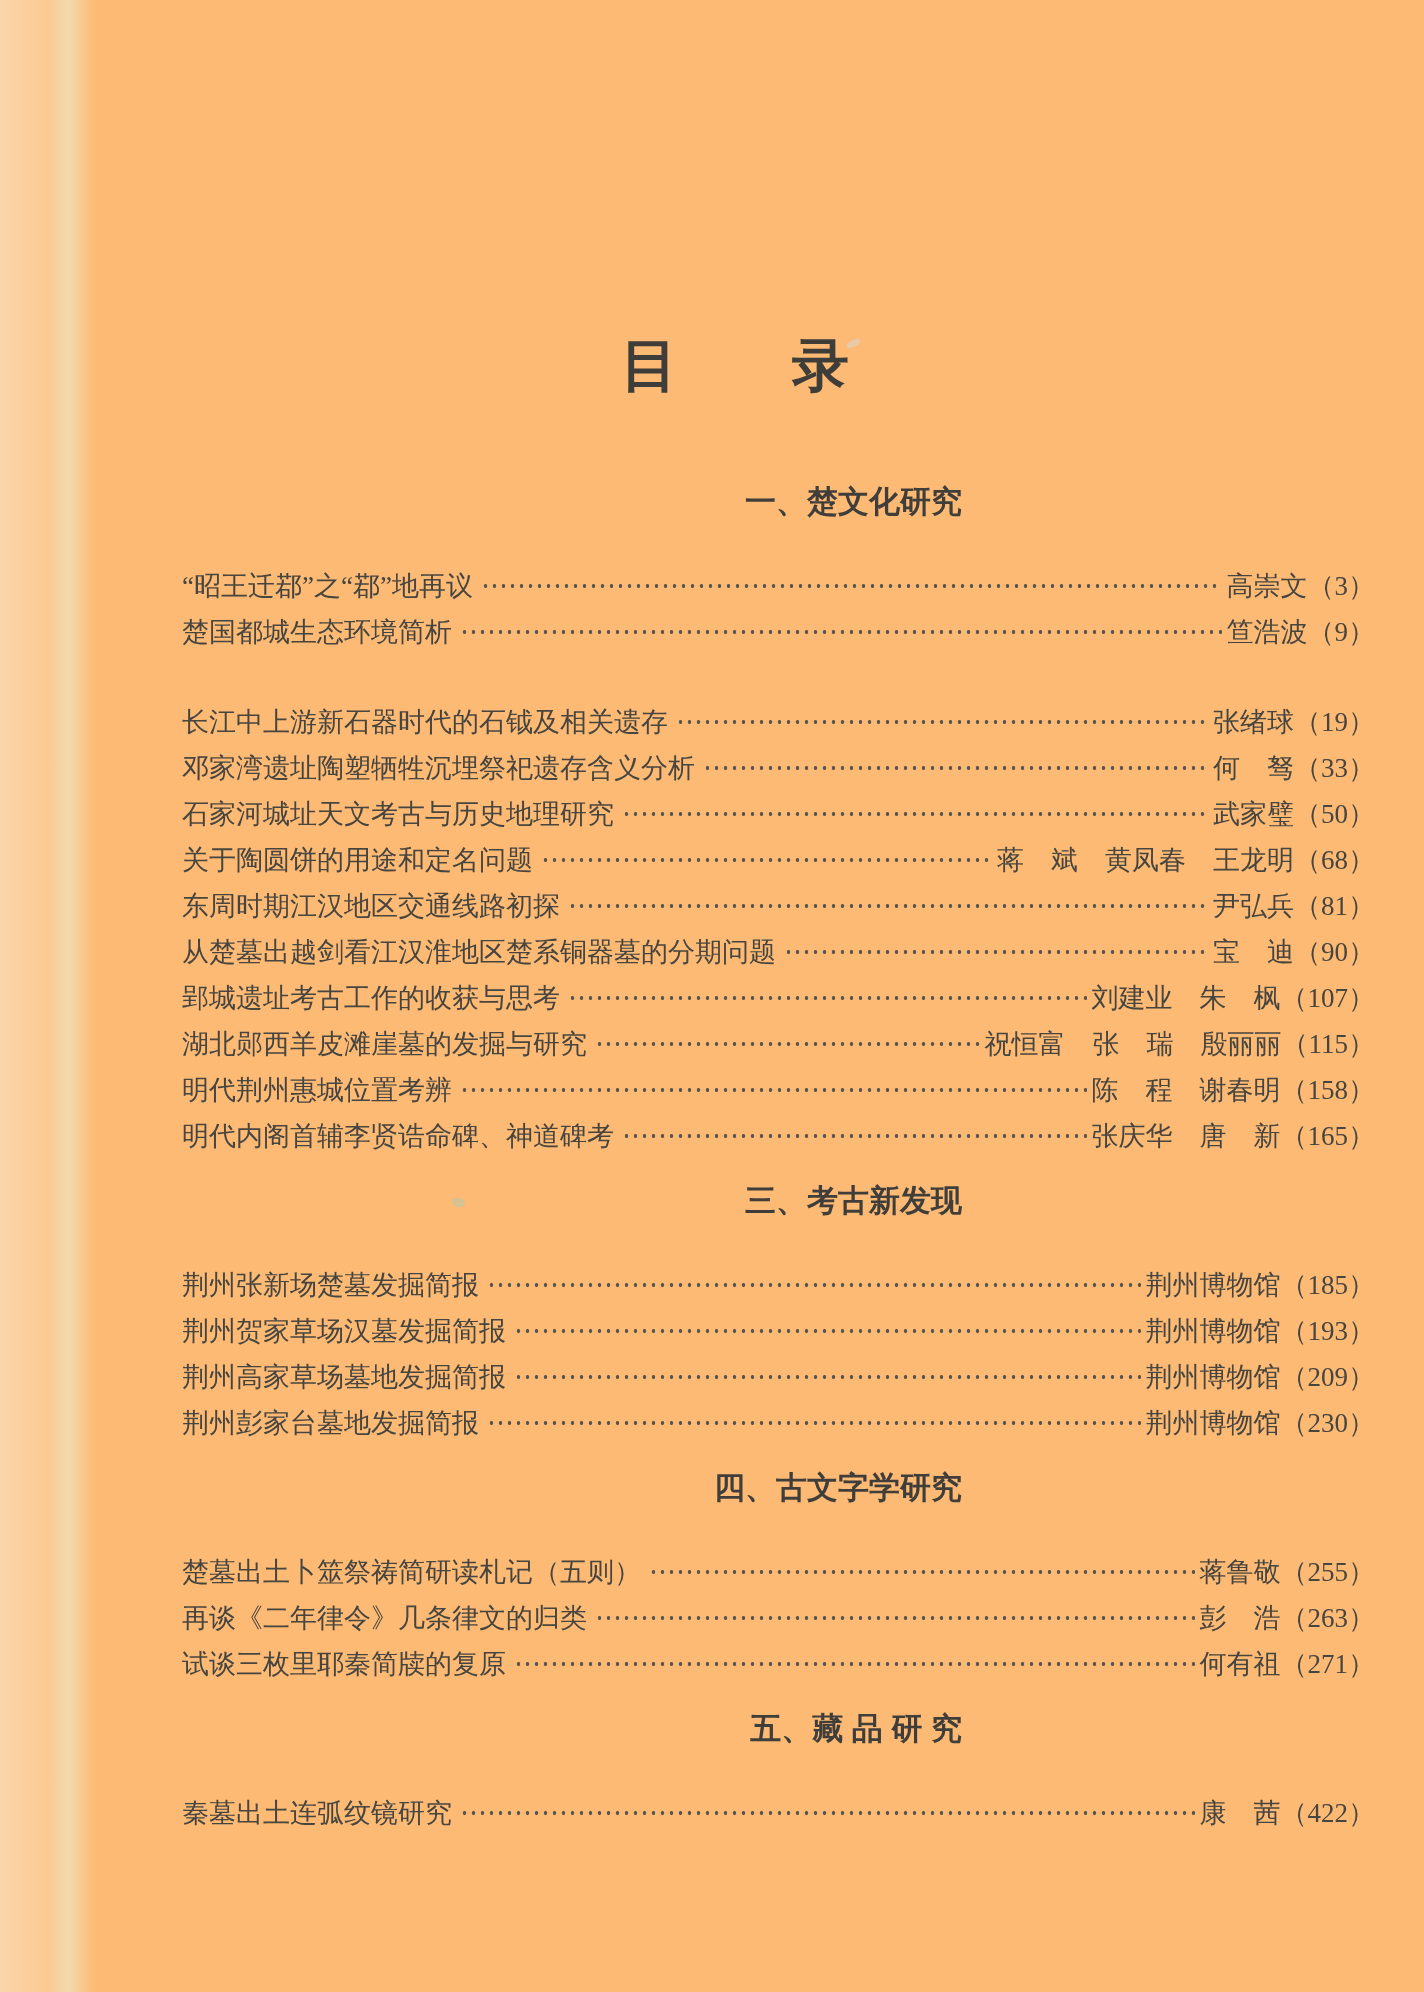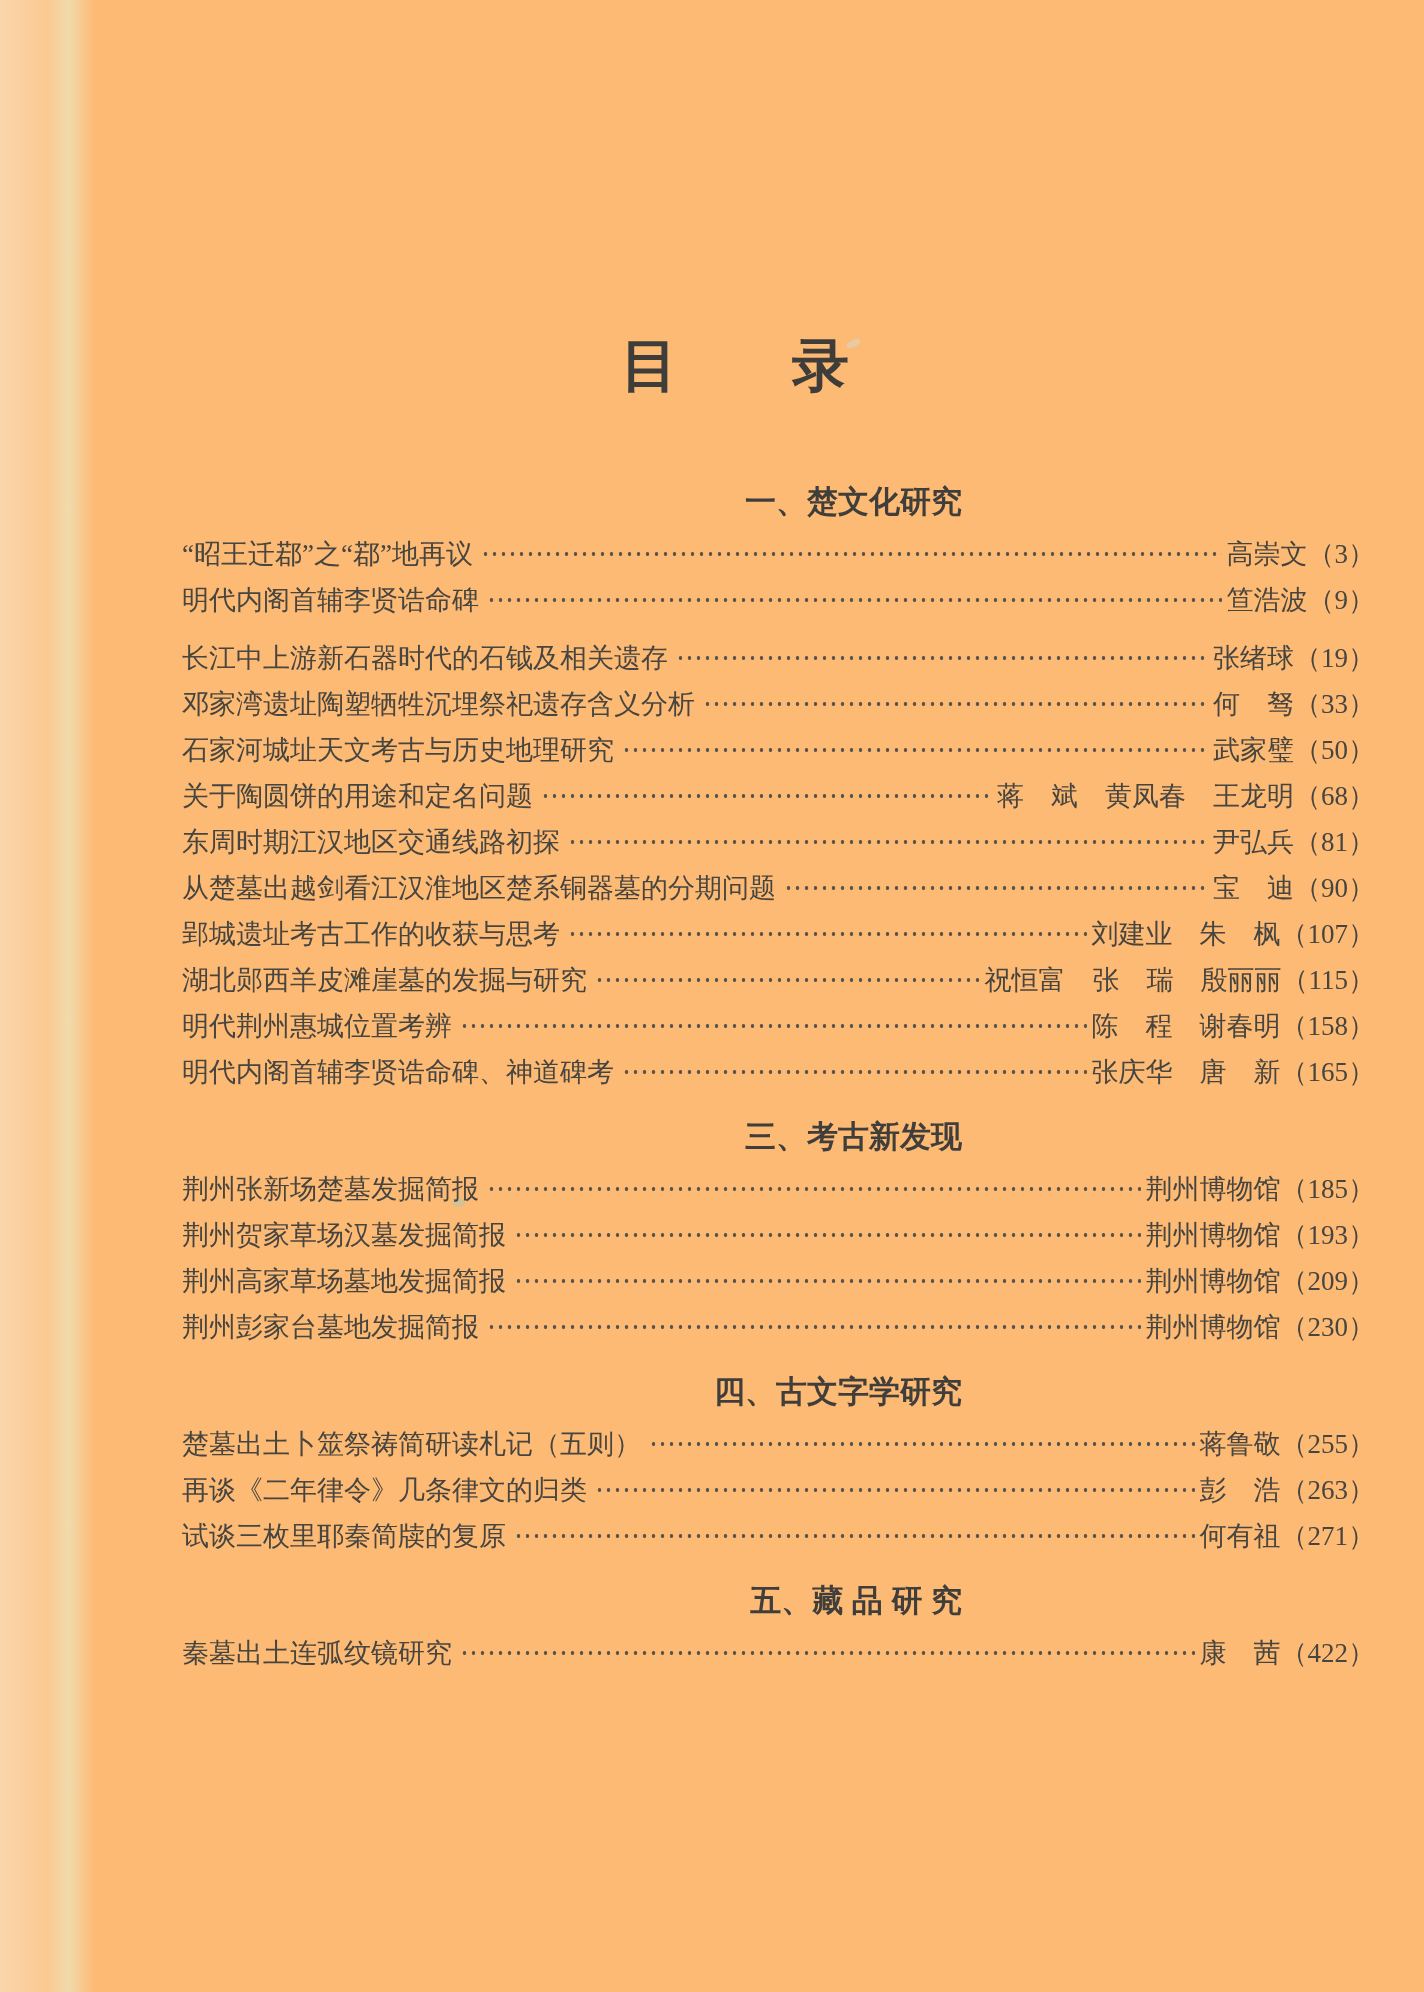--- a/index.html
+++ b/index.html
@@ -53,21 +53,21 @@
     width: 780px;
     margin: 25px 0 0 0;
     text-align: right;
     font-family: "Liberation Sans", "DejaVu Sans", sans-serif;
     font-weight: 700;
     font-size: 31px;
     line-height: 34px;
     color: #403e3b;
   }
   #sections-root > .section-heading:first-child { margin-top: 90px; }
-  .entries { margin-top: 12px; }
+  .entries { margin-top: 44px; }
   .entry {
     display: flex;
     align-items: center;
     height: 46px;
     font-size: 27px;
     color: #474540;
     white-space: nowrap;
   }
   .entry-title { flex: 0 0 auto; }
   .leader {
@@ -92,21 +92,21 @@
     <h1 class="doc-title">目　　录</h1>
     <div id="sections-root">
         <div class="section-heading">一、楚文化研究</div>
         <div class="entries">
           <div class="entry">
             <span class="entry-title">“昭王迁鄀”之“鄀”地再议</span>
             <span class="leader"></span>
             <span class="entry-right"><span class="entry-authors">高崇文</span><span class="entry-page">（3）</span></span>
           </div>
           <div class="entry">
-            <span class="entry-title">明代内阁首辅李贤诰命碑</span>
+            <span class="entry-title">楚国都城生态环境简析</span>
             <span class="leader"></span>
             <span class="entry-right"><span class="entry-authors">笪浩波</span><span class="entry-page">（9）</span></span>
           </div>
         </div>
         <div class="entries">
           <div class="entry">
             <span class="entry-title">长江中上游新石器时代的石钺及相关遗存</span>
             <span class="leader"></span>
             <span class="entry-right"><span class="entry-authors">张绪球</span><span class="entry-page">（19）</span></span>
           </div>

